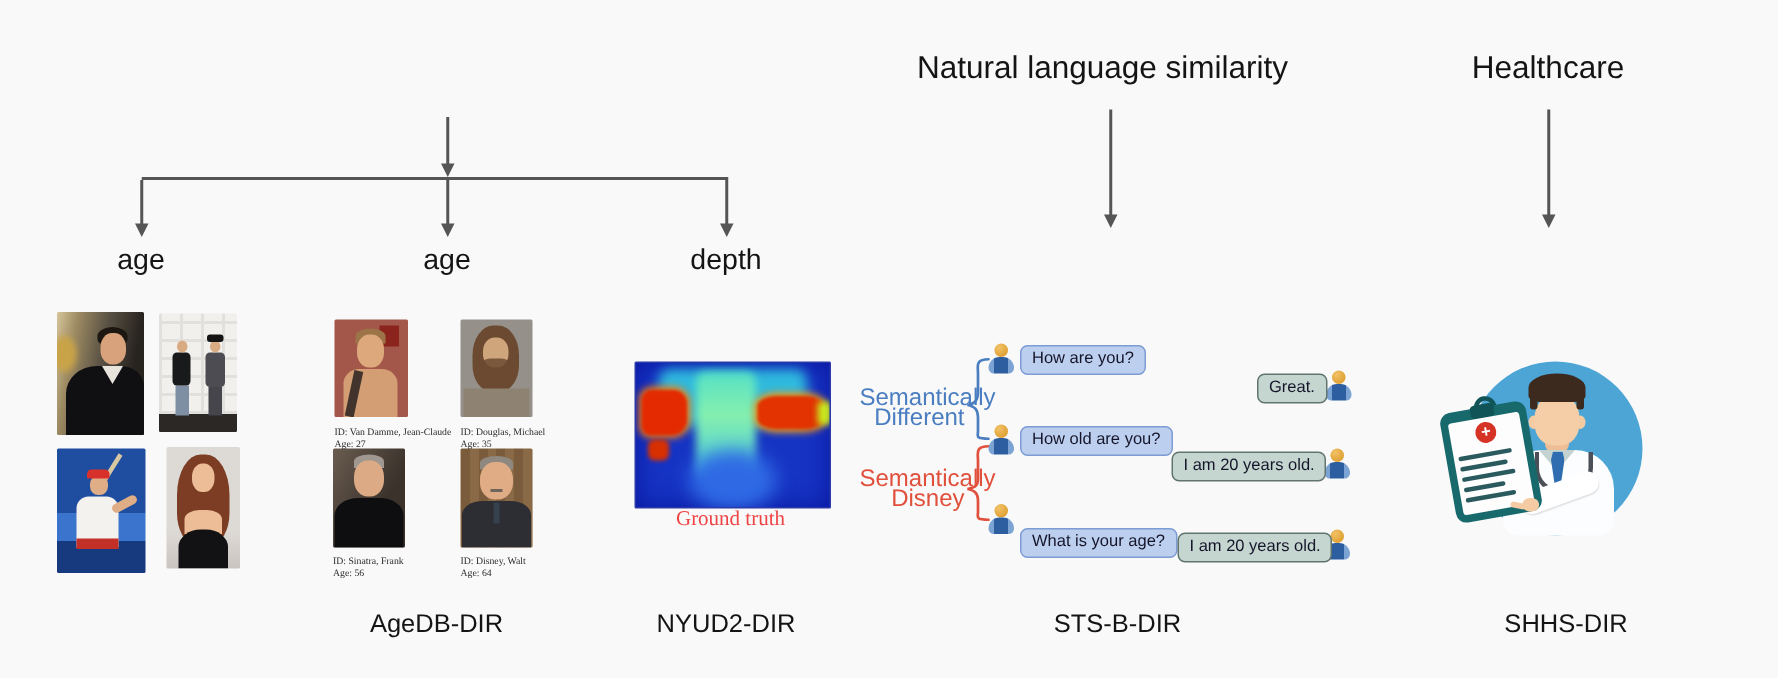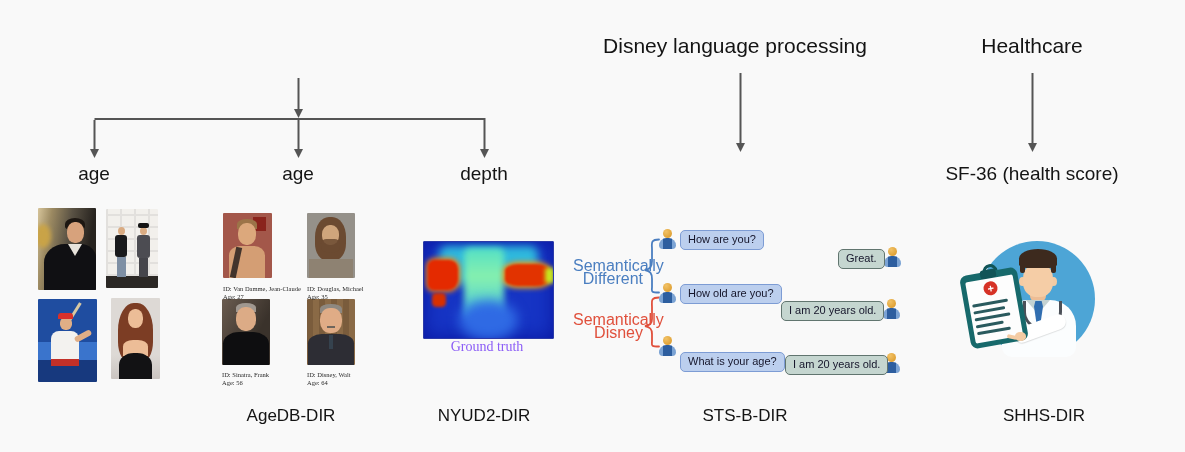--- a/index.html
+++ b/index.html
@@ -86,21 +86,21 @@
   .depth .top-cyan{left:12%;top:4%;width:76%;height:40%;background:#2fb9dd;border-radius:8px;filter:blur(4px);}
   .depth .door{left:31%;top:6%;width:31%;height:74%;border-radius:6px;filter:blur(3px);
     background:linear-gradient(180deg,#55e0c5,#86f0ae 40%,#43c6e2);}
   .depth .redl{left:3%;top:19%;width:23%;height:31%;background:#e42a00;border-radius:22% 30% 35% 20%;
     box-shadow:0 0 5px 2px #ff7a00;filter:blur(1px);}
   .depth .redl2{left:6%;top:53%;width:11%;height:15%;background:#d83000;border-radius:30%;filter:blur(1.5px);}
   .depth .redr{left:63%;top:23%;width:34%;height:23%;background:#e23300;border-radius:30%;
     box-shadow:0 0 5px 2px #ff9400;filter:blur(1px);}
   .depth .yg{left:94%;top:27%;width:7%;height:16%;background:#c6e81e;filter:blur(2px);}
   .depth .botmid{left:27%;top:60%;width:46%;height:42%;background:#2f6ae4;border-radius:50%;filter:blur(6px);}
-  .gt-cap{font-family:"Liberation Serif",serif;font-size:14px;top:339px;color:#8b5cf6;text-align:right;}
+  .gt-cap{font-family:"Liberation Serif",serif;font-size:14px;top:339px;color:#ef4444;text-align:right;}
   
   .sts-label{position:absolute;width:70px;text-align:right;font-size:16px;line-height:12.5px;}
   .lbl-blue{color:#4a7ec0;}
   .lbl-red{color:#e0503c;}
   .person{position:absolute;width:17px;height:20px;}
   .person i{position:absolute;display:block;}
   .person .head{left:4px;top:0;width:9px;height:9px;border-radius:50%;
     background:radial-gradient(circle at 35% 30%,#f2c266,#d89422);}
   .person .torso{left:0;top:9px;width:17px;height:11px;border-radius:8px 8px 4px 4px;
     background:linear-gradient(90deg,#7ba3d4 0 23%,#2d5e9f 23% 77%,#7ba3d4 77%);}
@@ -157,27 +157,26 @@
       <polygon points="90,149 99,149 94.5,158"></polygon>
       <polygon points="294,149 303,149 298.5,158"></polygon>
       <polygon points="480,149 489,149 484.5,158"></polygon>
       <polygon points="736,143 745,143 740.5,152"></polygon>
       <polygon points="1028,143 1037,143 1032.5,152"></polygon>
     </g>
     <path d="M659,239.5 C650,239.5 652,244 652,249 L652,261 C652,267 650,269 645,270 C650,271 652,273 652,279 L652,287 C652,291 650,292.5 659,292.5" stroke="#4a7ec0" stroke-width="1.8" fill="none" stroke-linecap="round"></path>
     <path d="M659,297.5 C650,297.5 652,302 652,307 L652,319 C652,324 650,325 645,326 C650,327 652,329 652,334 L652,341 C652,345 650,346.5 659,346.5" stroke="#e0503c" stroke-width="1.8" fill="none" stroke-linecap="round"></path>
   </svg>
 
-  <div class="abs ctr hdr" style="left:735px">Disney language processing</div>
+  <div class="abs ctr hdr" style="left:735px">Natural language similarity</div>
   <div class="abs ctr hdr" style="left:1032px">Healthcare</div>
 
   <div class="abs ctr task" style="left:94px">age</div>
   <div class="abs ctr task" style="left:298px">age</div>
   <div class="abs ctr task" style="left:484px">depth</div>
-  <div class="abs ctr task" style="left:1032px">SF-36 (health score)</div>
 
   <div class="photo imdb1">
     <i class="statue"></i>
     <i class="suit"></i>
     <i class="shirt"></i>
     <i class="hair"></i>
     <i class="face"></i>
   </div>
   <div class="photo imdb2">
     <i class="marks"></i>

